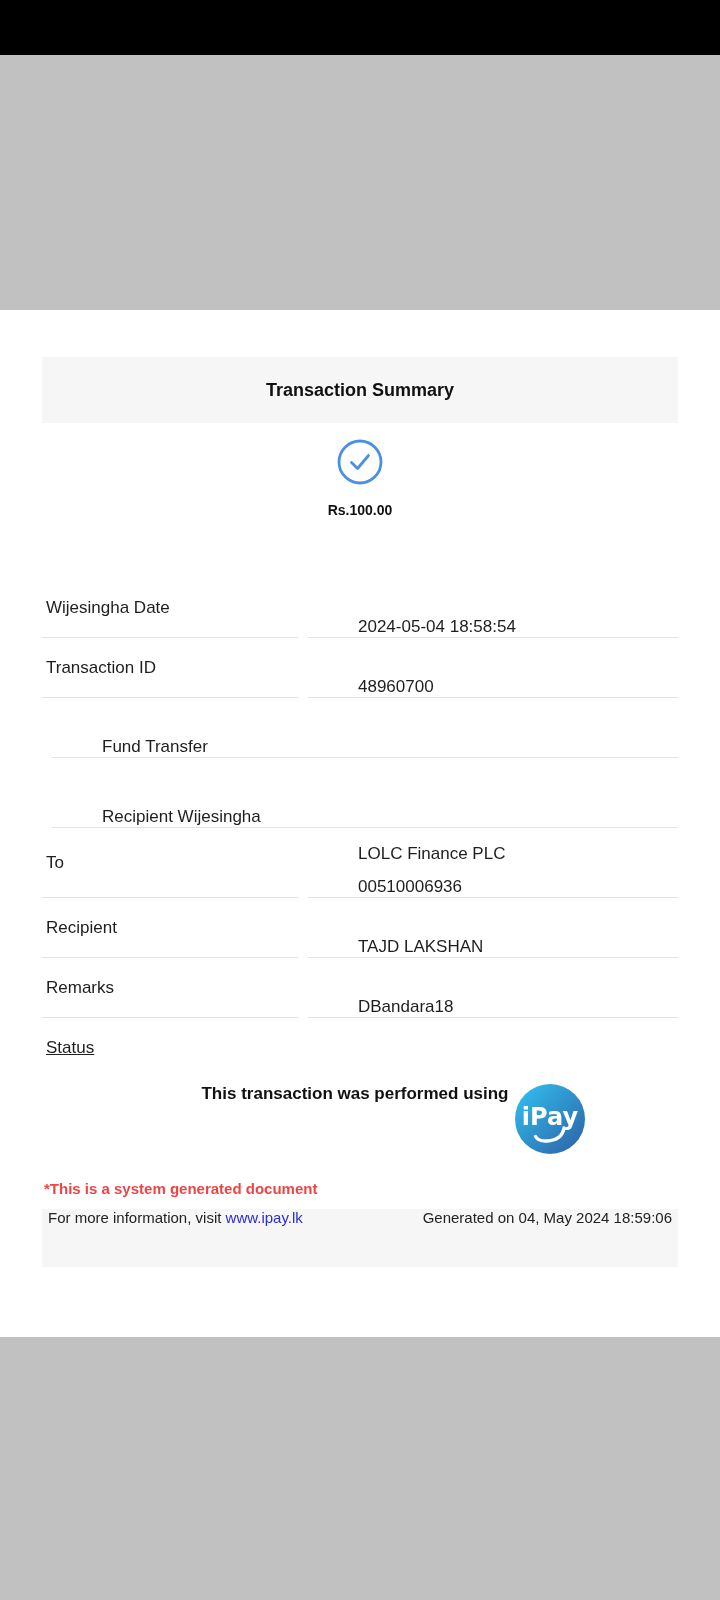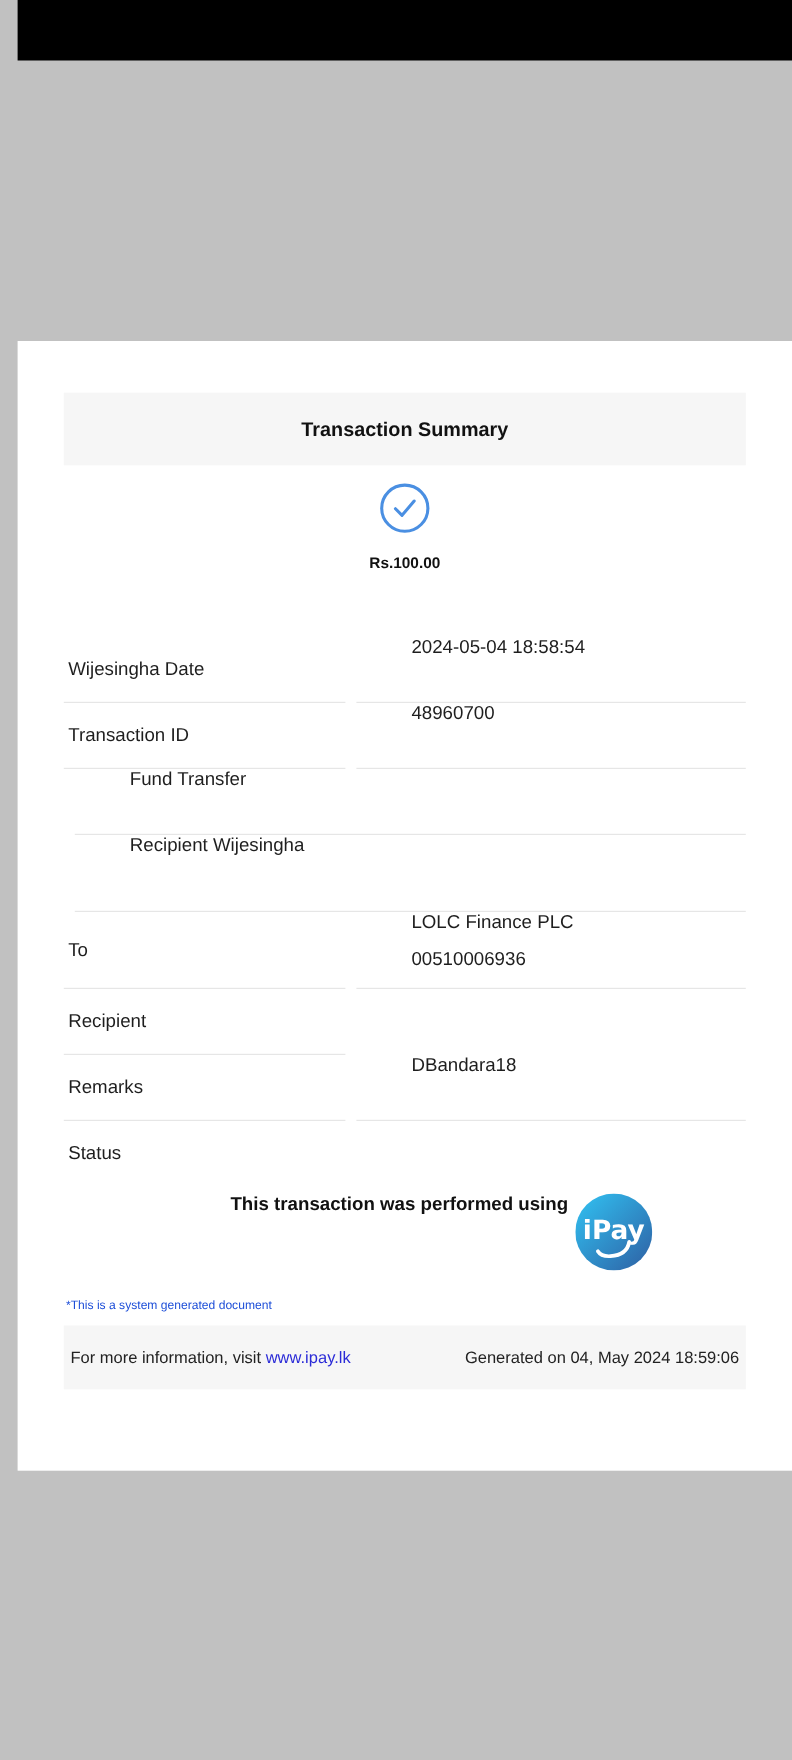--- a/index.html
+++ b/index.html
@@ -8,21 +8,21 @@
     --divider:#e4e4e4;
     --ink:#1e1e1e;
     --accent-blue:#4a8fe2;
     --link-blue:#2b2bd7;
   }
   *{margin:0;padding:0;box-sizing:border-box;}
   html,body{background:#888;}
   body{font-family:"Liberation Sans","DejaVu Sans",sans-serif;color:var(--ink);}
   .screen{
     position:relative;width:720px;height:1600px;margin:0 auto;
-    background:var(--page-gray);overflow:hidden;padding-left:16px;
+    background:var(--page-gray);overflow:hidden;
   }
   .status-bar{height:55px;background:#000;}
   .viewer-gap-top{height:255px;}
   .document{
     background:#fff;height:1027px;padding:47px 42px 0 42px;
   }
   .header-bar{
     height:66px;background:var(--bar-gray);
     display:flex;align-items:center;justify-content:center;
   }
@@ -31,34 +31,34 @@
   .amount{margin-top:12px;text-align:center;font-size:14px;font-weight:bold;color:#111;}
   .detail-table{margin-top:60px;}
   .t-row{display:flex;}
   .t-row .lbl{
     width:256px;min-height:60px;display:flex;align-items:center;
     border-bottom:1px solid var(--divider);font-size:17px;padding-left:4px;
   }
   .t-row .gap{width:10px;}
   .t-row .val{
     flex:1;min-height:60px;padding-left:50px;
-    display:flex;flex-direction:column;justify-content:flex-start;gap:13px;
+    display:flex;flex-direction:column;justify-content:flex-end;gap:13px;
     border-bottom:1px solid var(--divider);font-size:17px;
   }
   .t-row.double .lbl,.t-row.double .val{min-height:70px;}
-  .t-row.last .lbl,.t-row.last .val{border-bottom:none;}
+  .t-row.last .lbl,.t-row.last .val{border-bottom:none;text-decoration:underline;}
   .performed-line{
     margin-top:6px;display:flex;align-items:flex-start;justify-content:center;
     gap:6px;position:relative;left:33px;
   }
   .performed-line .txt{font-size:17px;font-weight:bold;color:#111;}
-  .system-note{margin-top:26px;font-size:11px;color:#1d4ed8;padding-left:2px;}
+  .system-note{margin-top:26px;font-size:15px;color:#ef4444;padding-left:2px;font-weight:bold;}
   .footer-bar{
     margin-top:12px;height:58px;background:var(--bar-gray);
-    display:flex;align-items:center;justify-content:space-between;
+    display:flex;align-items:flex-start;justify-content:space-between;
     padding:0 6px;font-size:15px;color:#222;
   }
   .footer-bar a{color:var(--link-blue);text-decoration:none;cursor:pointer;}
   .footer-left{white-space:nowrap;}
   .footer-right{white-space:nowrap;}
 </style>
 </head>
 <body>
 
 <div class="screen">
@@ -117,20 +117,23 @@
         <div class="gap"></div>
         <div class="val">
           <span>LOLC Finance PLC</span>
           <span>00510006936</span>
         </div>
       </div>
 
       <div class="t-row">
         <div class="lbl">Recipient</div>
         <div class="gap"></div>
+        <div class="val">
+          <span>TAJD LAKSHAN</span>
+        </div>
       </div>
 
       <div class="t-row">
         <div class="lbl">Remarks</div>
         <div class="gap"></div>
         <div class="val">
           <span>DBandara18</span>
         </div>
       </div>
 

